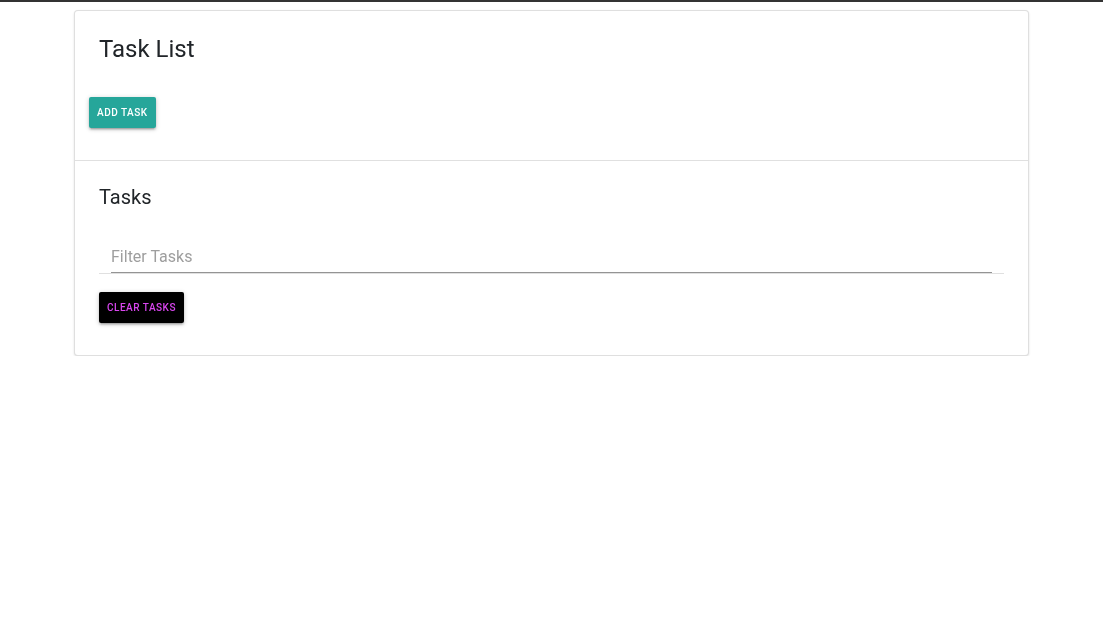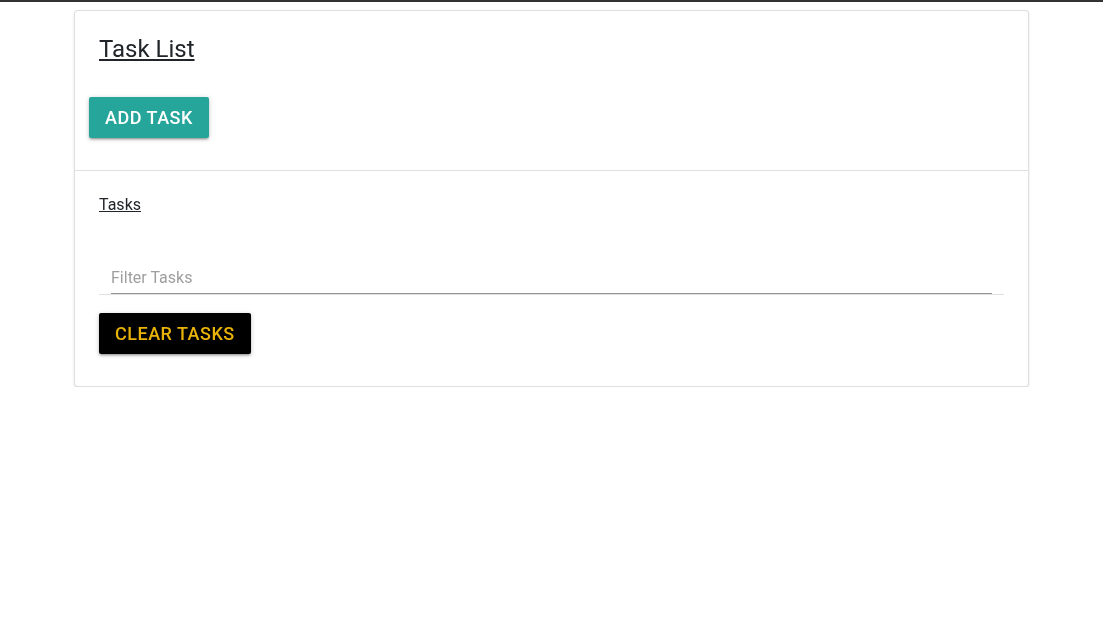--- a/index.html
+++ b/index.html
@@ -14,45 +14,44 @@
     }
     .top-bar {
       height: 2px;
       background: #333;
       width: 100%;
     }
     .container {
       max-width: 955px;
       margin: 0 auto;
       padding-top: 8px;
-      text-decoration: underline;
     }
     .card {
       background: #fff;
       border: 1px solid rgba(0,0,0,0.125);
       border-radius: 4px;
       box-shadow: 0 1px 2px rgba(0,0,0,0.08), 0 1px 3px rgba(0,0,0,0.05);
     }
     .section {
       padding: 24px 24px 32px 24px;
     }
     .section:first-of-type {
       border-bottom: 1px solid rgba(0,0,0,0.12);
     }
     .heading {
       font-size: 24px;
       font-weight: 400;
       color: #212529;
       margin-bottom: 34px;
     }
     .heading-2 {
-      font-size: 16px;
+      font-size: 20px;
       font-weight: 400;
       color: #212529;
-      margin-bottom: 48px;
+      margin-bottom: 32px;
     }
     .input-row {
       margin-bottom: 24px;
     }
     .input-row-filter {
       padding-left: 12px;
       padding-right: 12px;
     }
     .text-input {
       width: 100%;
@@ -63,39 +62,39 @@
       font-size: 16px;
       font-family: inherit;
       color: #212529;
       outline: none;
     }
     .text-input::placeholder {
       color: #9e9e9e;
     }
     .btn {
       display: inline-block;
-      padding: 10px 16px;
-      font-size: 18px;
+      padding: 10px 8px;
+      font-size: 10px;
       font-weight: 500;
       letter-spacing: 0.5px;
       text-transform: uppercase;
       border: none;
       border-radius: 2px;
       cursor: pointer;
       box-shadow: 0 2px 2px 0 rgba(0,0,0,0.14), 0 3px 1px -2px rgba(0,0,0,0.12), 0 1px 5px 0 rgba(0,0,0,0.2);
       font-family: inherit;
     }
     .btn-teal {
       background: #26a69a;
       color: #fff;
       margin-left: -10px;
     }
     .btn-black {
       background: #000;
-      color: #eab308;
+      color: #d946ef;
     }
     .divider {
       border: none;
       border-top: 1px solid rgba(0,0,0,0.12);
       margin: 0 0 18px 0;
     }
   </style>
 </head>
 <body>
 

